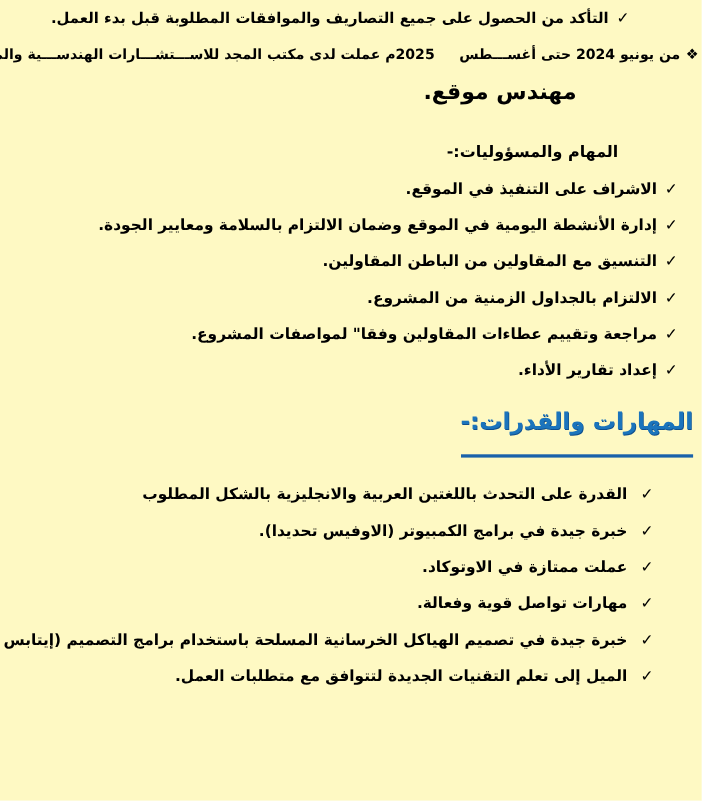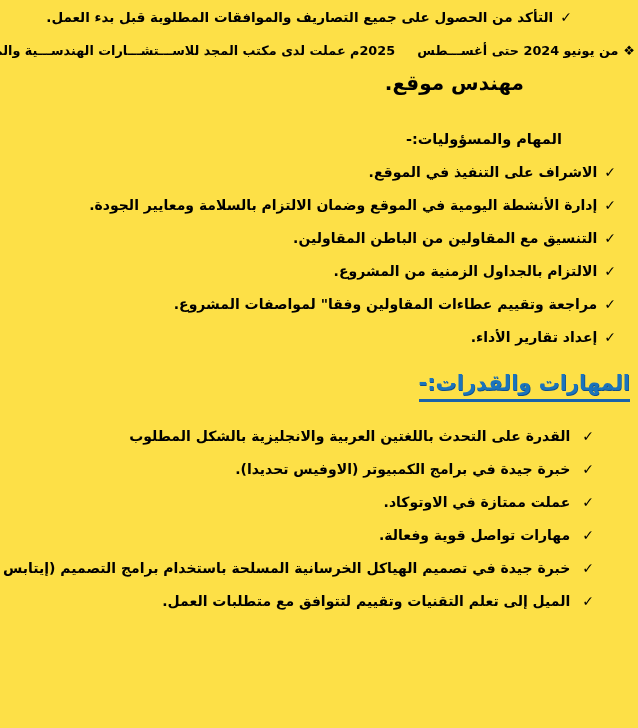--- a/index.html
+++ b/index.html
@@ -4,21 +4,21 @@
 <style>
   html, body {
     margin: 0;
     padding: 0;
     background: #ffffff;
   }
   .page {
     position: relative;
     width: 638px;
     height: 728px;
-    background: #fde047;
+    background: #fef9c3;
     direction: rtl;
     font-family: "DejaVu Sans", sans-serif;
     font-weight: bold;
     color: #000000;
     box-sizing: border-box;
     padding-top: 7px;
     overflow: hidden;
   }
   .row {
     text-align: right;
@@ -48,21 +48,21 @@
     margin-bottom: 24px;
   }
   .skills-heading {
     display: inline-block;
     color: #1b74bc;
     font-size: 21px;
     line-height: 26px;
     letter-spacing: 0.5px;
     text-shadow: 0.6px 0.6px 0 #0f4e8c;
     border-bottom: 3px solid #1a62aa;
-    padding-bottom: 3px;
+    padding-bottom: 17px;
   }
   .skill-item { padding-right: 44px; }
   .skill-item .check { margin-inline-end: 12px; }
 </style>
 </head>
 <body>
 
 <div class="page">
 
   <div class="row intro-item">
@@ -113,16 +113,16 @@
   <div class="row skill-item">
     <span class="check">✓</span><span>عملت ممتازة في الاوتوكاد.</span>
   </div>
   <div class="row skill-item">
     <span class="check">✓</span><span>مهارات تواصل قوية وفعالة.</span>
   </div>
   <div class="row skill-item">
     <span class="check">✓</span><span>خبرة جيدة في تصميم الهياكل الخرسانية المسلحة باستخدام برامج التصميم (إيتابس – سيف-روبوت - ريفيت).</span>
   </div>
   <div class="row skill-item">
-    <span class="check">✓</span><span>الميل إلى تعلم التقنيات وتقييم لتتوافق مع متطلبات العمل.</span>
+    <span class="check">✓</span><span>الميل إلى تعلم التقنيات الجديدة لتتوافق مع متطلبات العمل.</span>
   </div>
 
 </div>
 
 </body></html>

